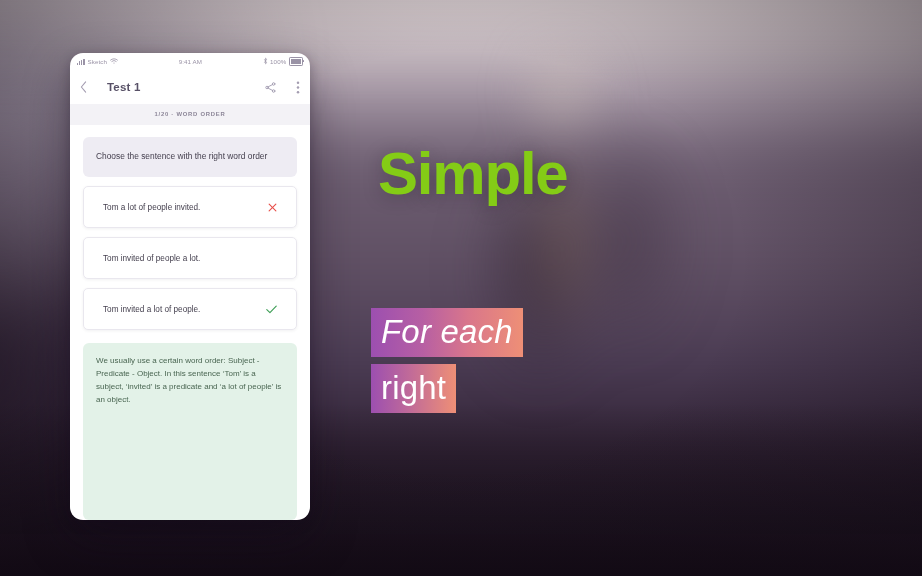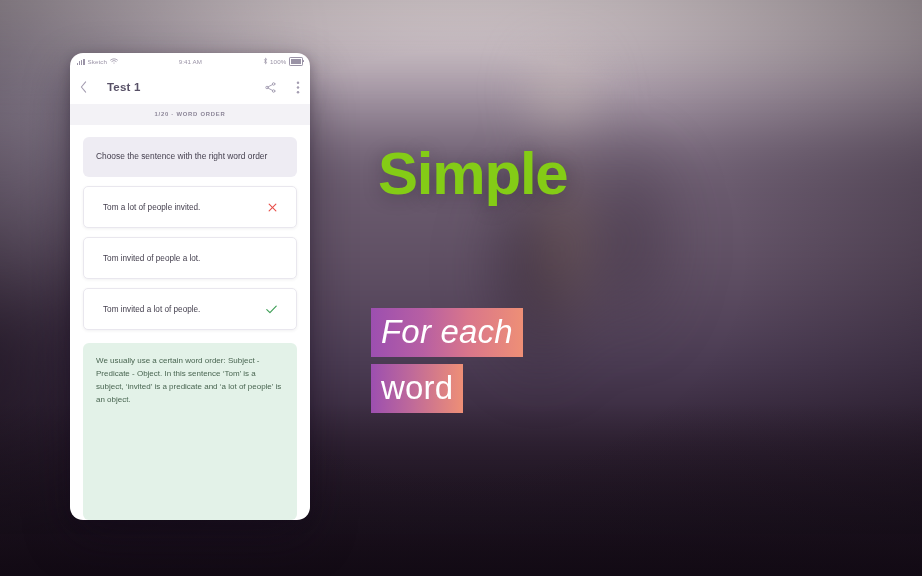--- a/index.html
+++ b/index.html
@@ -330,16 +330,16 @@
 
     </div>
   </div>
 
   <div class="headline">
     <div>Simple</div>
   </div>
 
   <div class="sub-lines">
     <div class="sub-line sub-line-1">For each</div>
-    <div class="sub-line sub-line-2">word</div>
+    <div class="sub-line sub-line-2">right</div>
   </div>
 
 </div>
 
 </body></html>

